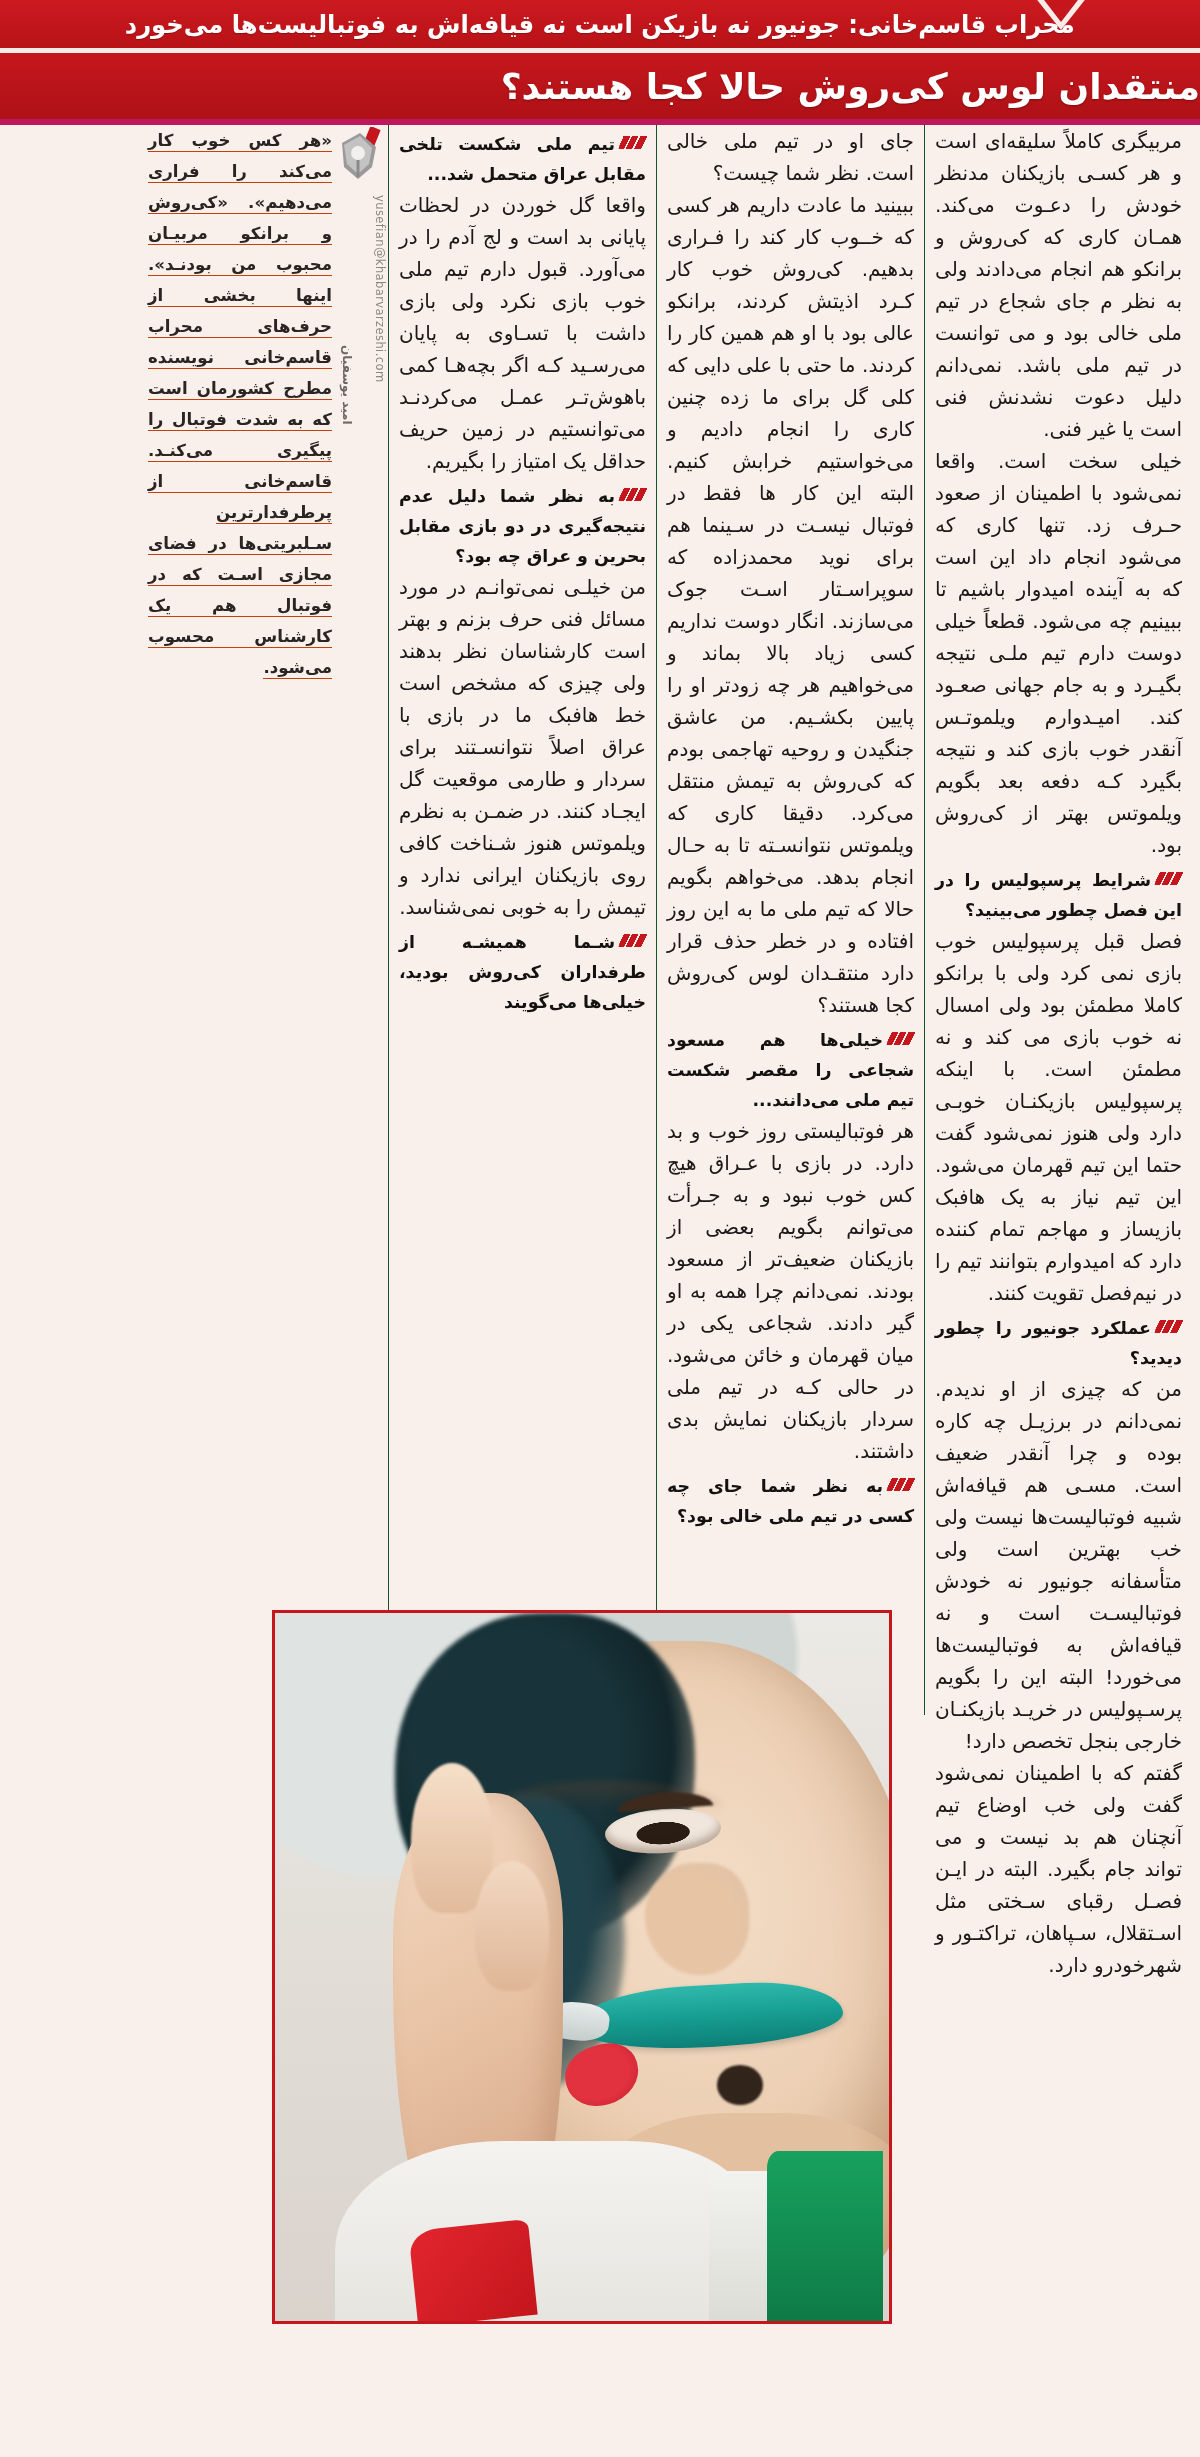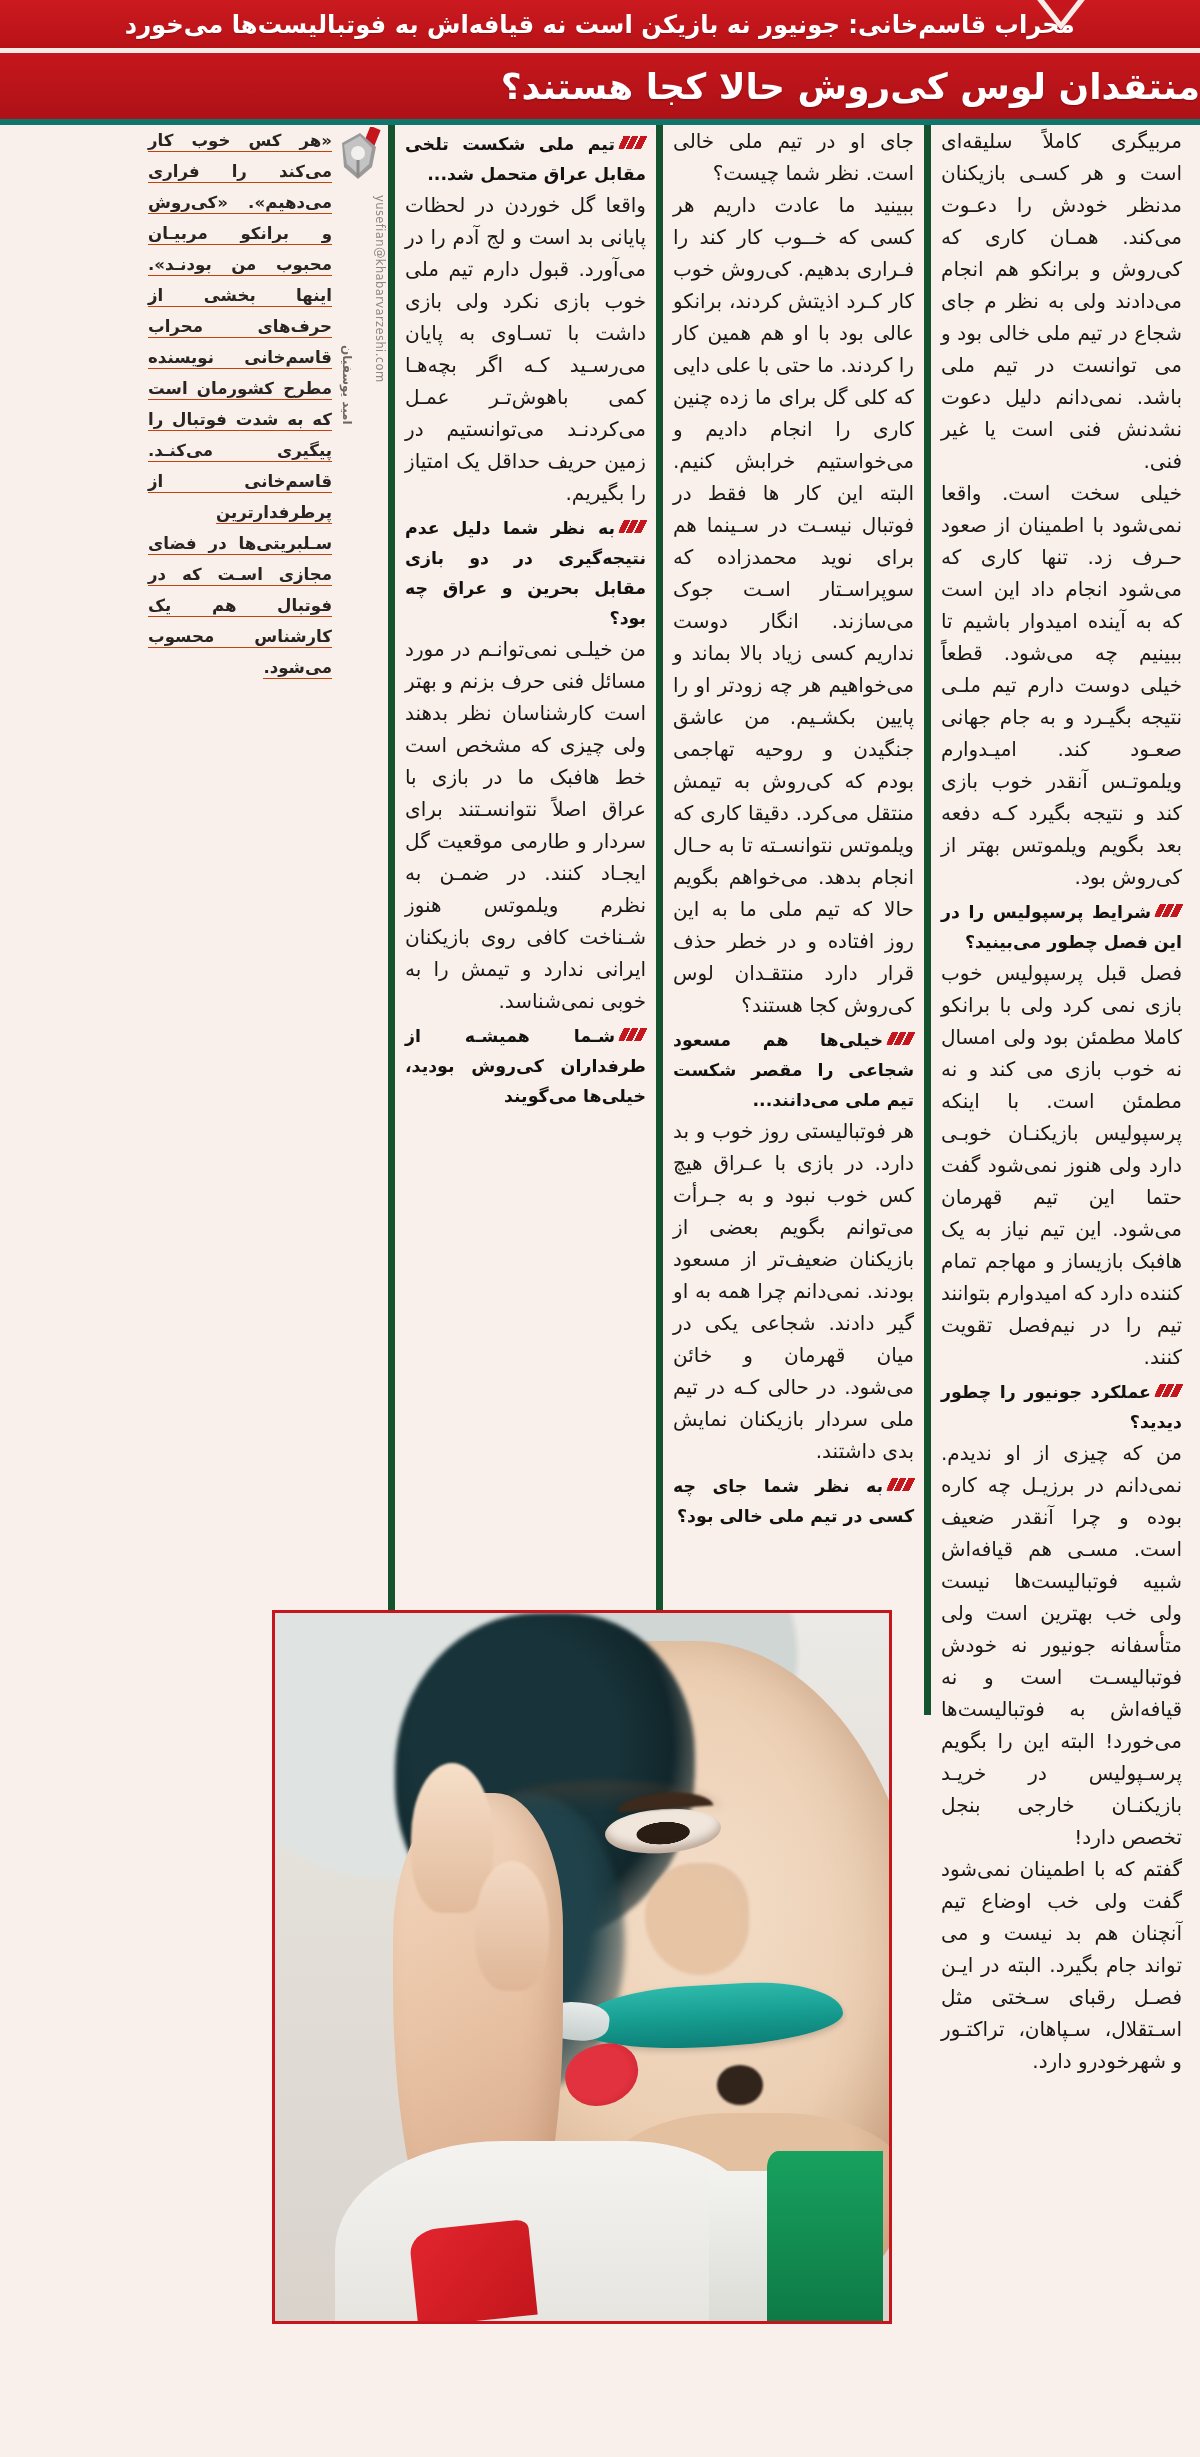--- a/index.html
+++ b/index.html
@@ -10,21 +10,21 @@
     height: 2457px;
     background: #f7eee9;
     font-family: "DejaVu Sans", "Liberation Sans", sans-serif;
     overflow: hidden;
   }
 
   .page {
     position: relative;
     width: 1200px;
     height: 2457px;
-    background: #0f766e;
+    background: #be185d;
     overflow: hidden;
   }
 
   
   .kicker-band {
     position: absolute;
     top: 0; left: 0;
     width: 1200px;
     height: 48px;
     background: #c4161c;
@@ -119,21 +119,21 @@
     position: relative;
     width: 268px;
     padding: 0 10px;
     direction: rtl;
     text-align: justify;
     font-size: 17.2px;
     line-height: 30.5px;
     color: #171513;
     font-weight: bold;
   }
-  .col-rail { border-left: 7px solid #14532d; }
+  .col-rail { border-left: 1px solid #14532d; }
 
   
   .col-lead {
     width: 250px;
     padding-right: 56px;
   }
 
   
   .lead-par {
     font-size: 16.6px;

